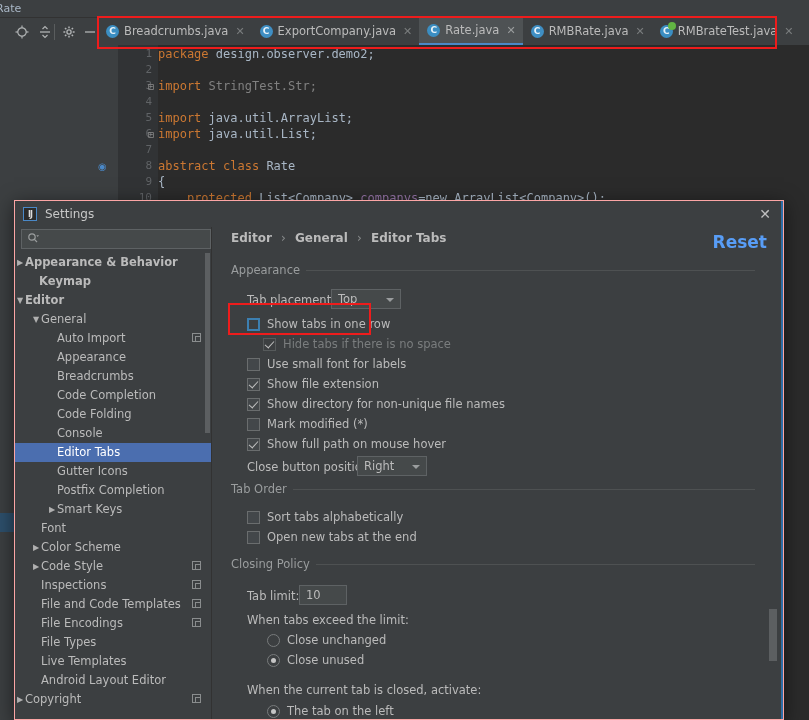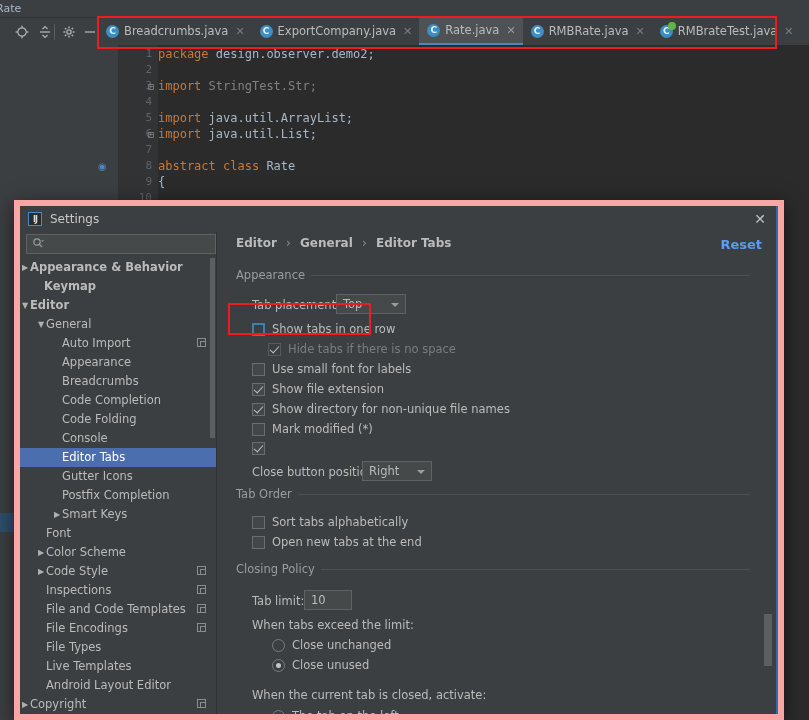--- a/index.html
+++ b/index.html
@@ -70,21 +70,21 @@
   .kw{color:#cc7832;}
   .tx{color:#a9b7c6;}
   .cm{color:#808080;}
   .fld{color:#9876aa;}
   .fold{position:absolute;color:#8c8c8c;font-size:10px;font-family:"DejaVu Sans Mono",monospace;}
   .gmark{position:absolute;font-size:10px;}
 
   
   #settings{
     position:absolute;left:14px;top:200px;width:770px;height:520px;
-    background:#3c3f41;border:6px solid #fca5a5;
+    background:#3c3f41;border:1px solid #fca5a5;
     box-shadow:0 4px 18px rgba(0,0,0,.55);
     box-sizing:border-box;overflow:hidden;
   }
   .dlg-title{
     position:absolute;left:0;top:0;width:100%;height:26px;
     display:flex;align-items:center;padding-left:8px;box-sizing:border-box;
   }
   .ij-logo{
     width:14px;height:14px;background:#2b2b2b;border:1px solid #4a88c7;
     display:flex;align-items:center;justify-content:center;
@@ -125,21 +125,21 @@
   .tnode .copyico:after{content:"";position:absolute;left:2px;top:2px;width:6px;height:6px;
     border:1px solid #8a8d8e;background:#3c3f41;box-sizing:border-box;}
 
   .tree-scroll{position:absolute;left:190px;top:52px;width:5px;height:180px;background:#5c5f61;}
   .tree-div{position:absolute;left:196px;top:26px;bottom:0;width:1px;background:#323232;}
 
   
   .panel{position:absolute;left:200px;top:26px;right:0;bottom:0;overflow:hidden;}
   .breadcrumb{position:absolute;left:16px;top:4px;font-size:12px;font-weight:bold;color:#bbbbbb;}
   .breadcrumb .sep{color:#8b8e8f;margin:0 5px;font-weight:normal;}
-  .reset-link{position:absolute;right:16px;top:5px;font-size:13px;color:#589df6;font-weight:bold;}
+  .reset-link{position:absolute;right:16px;top:5px;font-size:17px;color:#589df6;font-weight:bold;}
 
   .grp{position:absolute;left:16px;right:28px;}
   .grp-title{position:absolute;left:0;top:0;font-size:11.5px;color:#9a9d9e;background:#3c3f41;
     padding-right:6px;z-index:2;}
   .grp-line{position:absolute;left:0;right:0;top:7px;height:1px;background:#4e5152;}
 
   .row{position:absolute;display:flex;align-items:center;font-size:11.5px;color:#bbbbbb;white-space:nowrap;}
   .cb{
     width:13px;height:13px;box-sizing:border-box;border:1px solid #6a6d6e;background:#43474a;
     margin-right:7px;flex:0 0 13px;position:relative;
@@ -276,20 +276,21 @@
     <div class="code-area">
         <div class="cl" style="top: 2px;"><span class="kw">package</span><span class="tx">&nbsp;design.observer.demo2;</span></div>
         <div class="cl" style="top: 18px;"></div>
         <div class="cl" style="top: 34px;"><span class="kw">import</span><span class="cm">&nbsp;StringTest.Str;</span></div>
         <div class="cl" style="top: 50px;"></div>
         <div class="cl" style="top: 66px;"><span class="kw">import</span>&nbsp;<span class="tx">java.util.ArrayList;</span></div>
         <div class="cl" style="top: 82px; text-align: right;"><span class="kw">import</span>&nbsp;<span class="tx">java.util.List;</span></div>
         <div class="cl" style="top: 98px;"></div>
         <div class="cl" style="top: 114px;"><span class="kw">abstract</span>&nbsp;<span class="kw">class</span>&nbsp;<span class="tx">Rate</span></div>
         <div class="cl" style="top: 130px;"><span class="tx">{</span></div>
+        <div class="cl" style="top: 146px;">&nbsp;&nbsp;&nbsp;&nbsp;<span class="kw">protected</span>&nbsp;<span class="tx">List&lt;Company&gt;</span>&nbsp;<span class="fld">companys</span><span class="tx">=new</span>&nbsp;<span class="tx">ArrayList&lt;Company&gt;();</span></div>
       </div>
   </div>
 </div>
 
 <div id="settings">
 
   <div class="dlg-title">
     <div class="ij-logo">IJ</div>
     <div class="dlg-title-text">Settings</div>
   </div>
@@ -447,20 +448,21 @@
       <span>Show directory for non-unique file names</span>
     </div>
 
     <div class="row" style="left:32px;top:190px;">
       <span class="cb"></span>
       <span>Mark modified (*)</span>
     </div>
 
     <div class="row" style="left:32px;top:210px;">
       <span class="cb checked"></span>
+      <span>Show full path on mouse hover</span>
     </div>
 
     <div class="row" style="left:32px;top:233px;">
       <span>Close button position:</span>
     </div>
     <div class="combo" style="position:absolute;left:142px;top:229px;width:70px;">
       <span>Right</span>
       <span class="caret"></span>
     </div>
 

